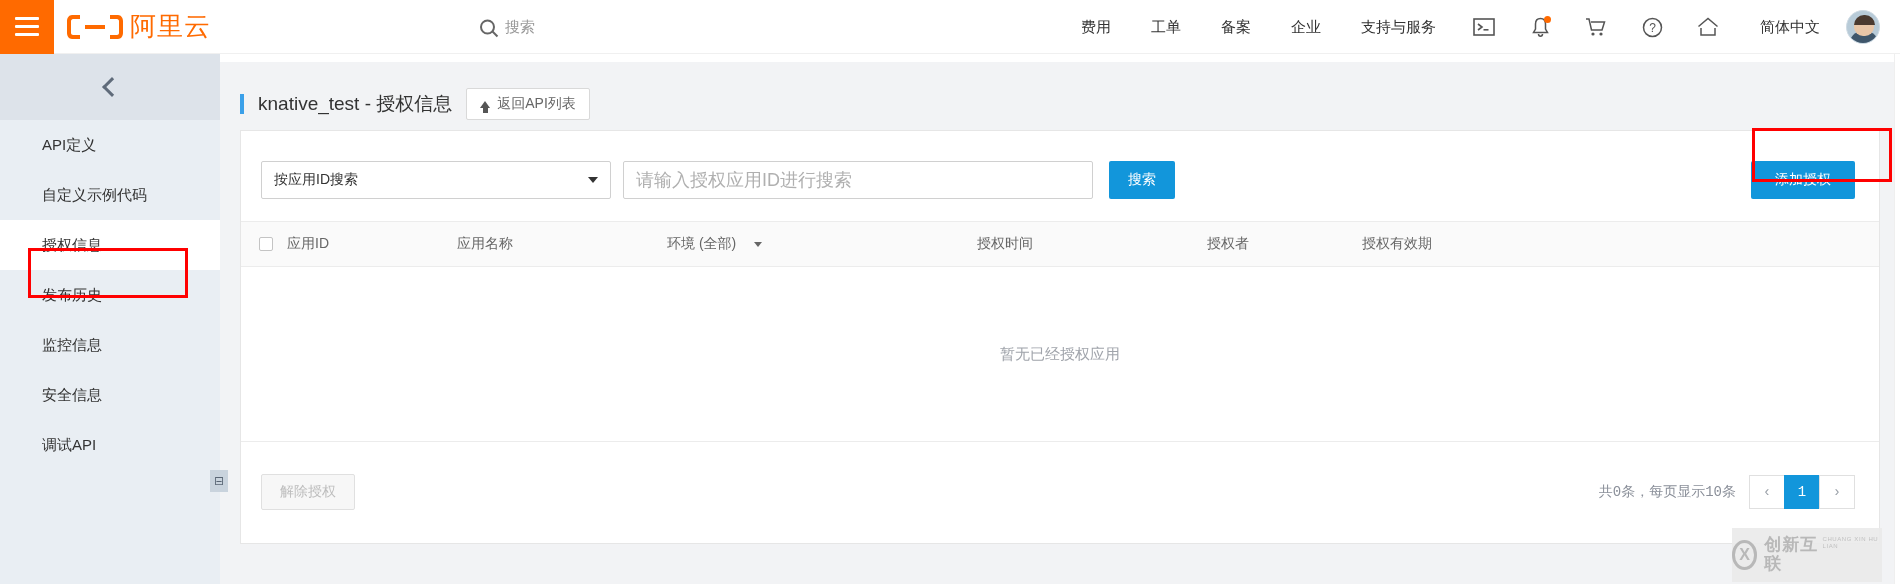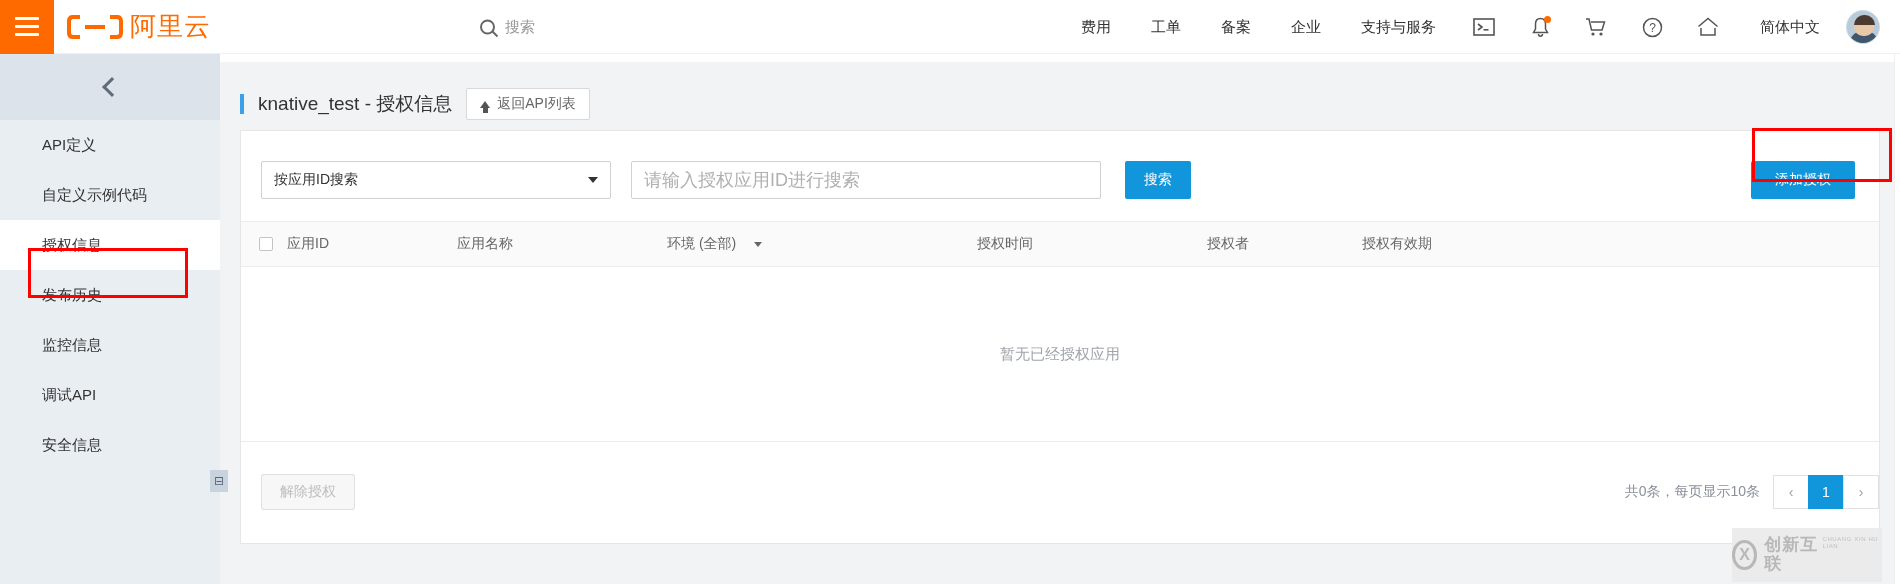--- a/index.html
+++ b/index.html
@@ -111,21 +111,21 @@
     width:0;height:0;border-left:5px solid transparent;border-right:5px solid transparent;
     border-bottom:7px solid #555; position:relative;
   }
   .up-arrow::after{content:'';position:absolute;left:-2.5px;top:7px;width:5px;height:5px;background:#555;}
 
   .card {
     position: absolute; left: 20px; top: 68px; width: 1640px; height: 414px;
     background: #fff; border: 1px solid #e6e6e6;
   }
   .filter-row {
-    position: absolute; left: 20px; top: 30px; display:flex; align-items:flex-start; gap: 8px;
+    position: absolute; left: 20px; top: 30px; display:flex; align-items:flex-start; gap: 0;
   }
   .select-box {
     width: 350px; height: 38px; border: 1px solid #d0d0d0; border-radius: 2px;
     display:flex; align-items:center; justify-content:space-between;
     padding: 0 12px; font-size: 14px; color:#333; background:#fff; cursor:pointer;
   }
   .caret-down { width:0;height:0;border-left:5px solid transparent;border-right:5px solid transparent;border-top:6px solid #333;}
   .search-input {
     width: 470px; height: 38px; border: 1px solid #d0d0d0; border-radius: 2px;
     margin-left: 12px; padding: 0 12px; font-size: 18px; color:#333; background:#fff;
@@ -170,21 +170,21 @@
   .table-footer {
     position:absolute; left:0; top: 311px; width: 1638px; height: 100px;
     display:flex; align-items:center;
   }
   .btn-disabled {
     margin-left: 20px; height: 36px; padding: 0 18px; background:#f7f7f7;
     border:1px solid #e0e0e0; color:#bdbdbd; font-size:14px; border-radius:2px;
     cursor:not-allowed; font-family:inherit;
   }
   .pager {
-    margin-left:auto; display:flex; align-items:center; gap: 14px;
+    margin-left:auto; margin-right: 24px; display:flex; align-items:center; gap: 14px; font-family: Liberation Mono, monospace;
   }
   .pager-text { font-size:14px; color:#8a8f99; }
   .pager-btns { display:flex; }
   .pg {
     width: 36px; height: 34px; border: 1px solid #e0e0e0; background:#fff;
     display:flex; align-items:center; justify-content:center;
     font-size: 14px; color:#9aa0a8; cursor:pointer; margin-left:-1px;
   }
   .pg.current { background:#1296db; color:#fff; border-color:#1296db; }
 
@@ -309,24 +309,24 @@
     <div class="side-item active">
       <span>授权信息</span>
     </div>
     <div class="side-item">
       <span>发布历史</span>
     </div>
     <div class="side-item">
       <span>监控信息</span>
     </div>
     <div class="side-item">
+      <span>安全信息</span>
+    </div>
+    <div class="side-item">
       <span>调试API</span>
-    </div>
-    <div class="side-item">
-      <span>安全信息</span>
     </div>
   </div>
 
   <div class="panel-toggle">
     <span>⊟</span>
   </div>
 
   <div class="main">
 
     <div class="title-row">

